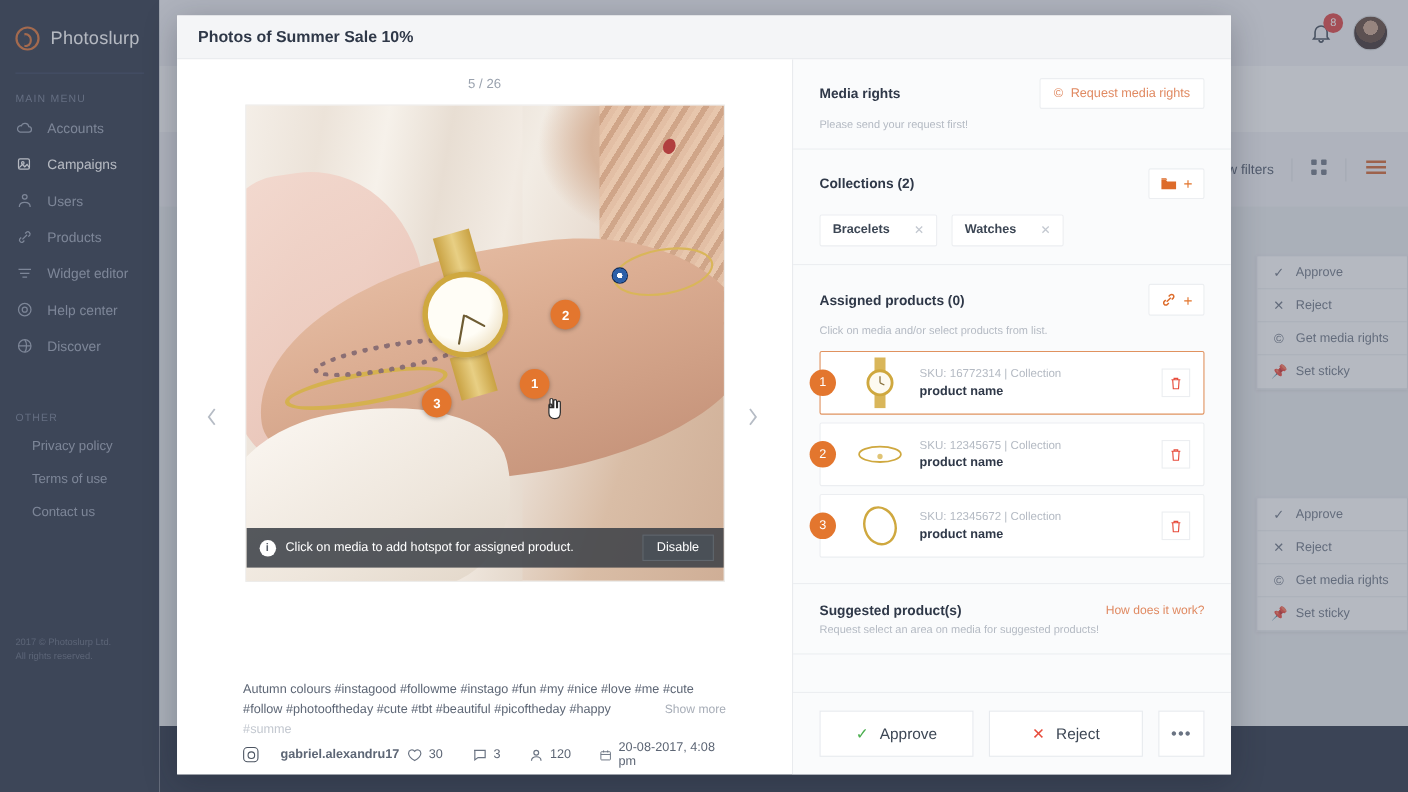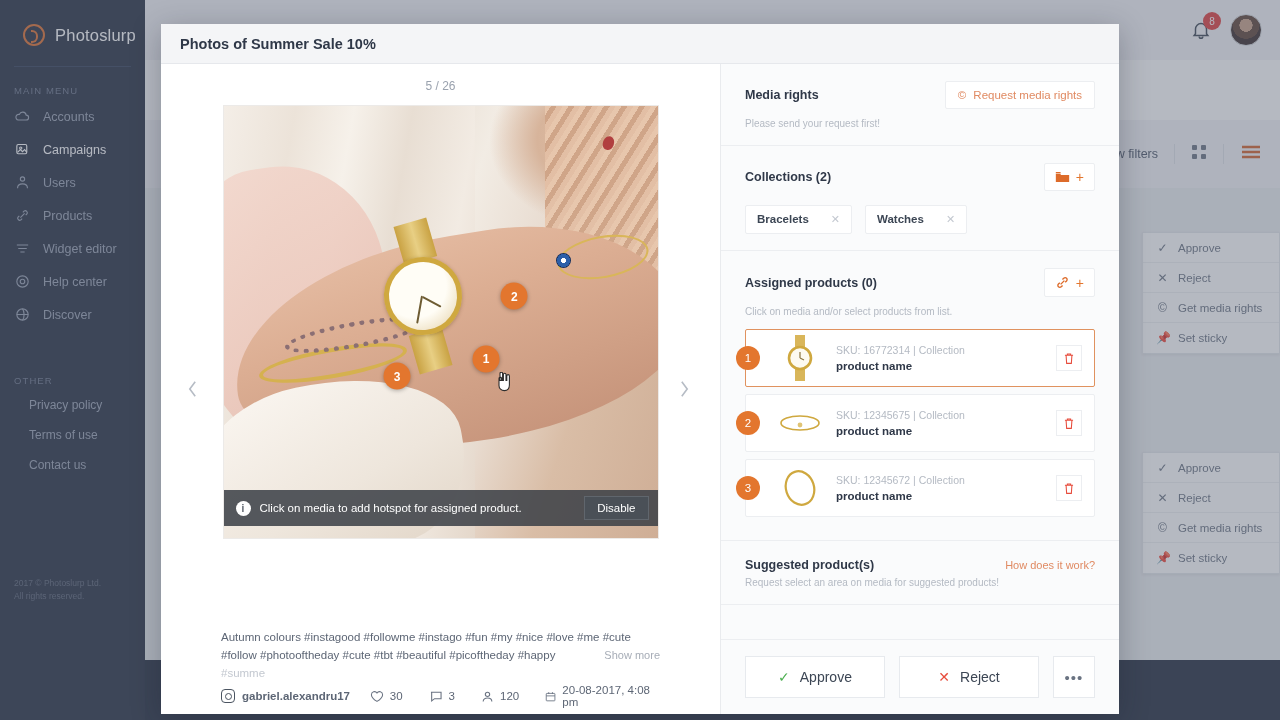--- a/index.html
+++ b/index.html
@@ -10,21 +10,21 @@
     background: #222b3c;
   }
   #root { position: relative; width: 1280px; height: 720px; }
 
   
   .bg-app { position: absolute; inset: 0; background: #e9ebee; }
   .sidebar {
     position: absolute; left: 0; top: 0; width: 145px; height: 720px;
     background: #252e41; color: #a9b1c0;
   }
-  .brand { display: flex; align-items: center; gap: 10px; padding: 24px 0 0 14px; justify-content: center; }
+  .brand { display: flex; align-items: center; gap: 10px; padding: 24px 0 0 14px; }
   .brand-mark {
     width: 22px; height: 22px; border-radius: 50%;
     border: 2px solid #e0702f; position: relative; flex: none;
   }
   .brand-mark::after {
     content: ""; position: absolute; left: 6px; top: 4px;
     width: 5px; height: 9px; border: 2px solid #e0702f;
     border-radius: 0 6px 6px 0; border-left: none;
   }
   .brand-name { color: #fff; font-size: 16.5px; letter-spacing: .2px; }
@@ -78,21 +78,21 @@
     padding-left: 13px; font-size: 11.5px; color: #6a7382;
     border-bottom: 1px solid #eef0f3;
   }
   .ctxmenu .row:last-child { border-bottom: none; }
   .ctx-ico { width: 13px; text-align: center; font-size: 12px; color: #6a7382; }
   .bg-footer { position: absolute; left: 0; bottom: 0; right: 0; height: 60px; background: #222b3c; }
   .scrim { position: absolute; inset: 0; background: rgba(90,100,118,.45); }
 
   
   .modal {
-    position: absolute; left: 161px; top: 24px; width: 958px; height: 690px;
+    position: absolute; left: 161px; top: 14px; width: 958px; height: 690px;
     background: #fff; box-shadow: 0 6px 28px rgba(20,26,38,.28);
     display: flex; flex-direction: column; overflow: hidden;
   }
   .modal-head {
     height: 40px; background: #f4f5f7; border-bottom: 1px solid #e6e8ec;
     display: flex; align-items: center; padding: 0 14px 0 19px; flex: none;
   }
   .modal-title { font-size: 14.5px; font-weight: bold; color: #2e3murk; color: #2f3848; flex: 1; }
   .modal-close { font-size: 15px; color: #9aa2ae; width: 22px; text-align: center; }
   .modal-body { flex: 1; display: flex; min-height: 0; }
@@ -208,21 +208,21 @@
   .caption {
     position: absolute; left: 60px; right: 60px; top: 565px;
     font-size: 11.5px; color: #5d6675; line-height: 1.55;
   }
   .caption .fade { color: #c3c8d0; }
   .showmore { color: #a7adb7; font-size: 11px; float: right; margin-left: 8px; }
   .meta {
     position: absolute; left: 60px; right: 40px; top: 620px;
     display: flex; align-items: center; gap: 0; font-size: 11.5px; color: #5d6675;
   }
-  .meta .handle { display: flex; align-items: center; gap: 7px; font-weight: bold; width: 172px; }
+  .meta .handle { display: flex; align-items: center; gap: 20px; font-weight: bold; width: 172px; }
   .ig-ico {
     width: 14px; height: 14px; border: 1.6px solid #4b5461; border-radius: 4px;
     position: relative; flex: none;
   }
   .ig-ico::after {
     content: ""; position: absolute; left: 3px; top: 3px; width: 5px; height: 5px;
     border: 1.4px solid #4b5461; border-radius: 50%;
   }
   .meta .stat { display: flex; align-items: center; gap: 6px; margin-right: 26px; }
 

